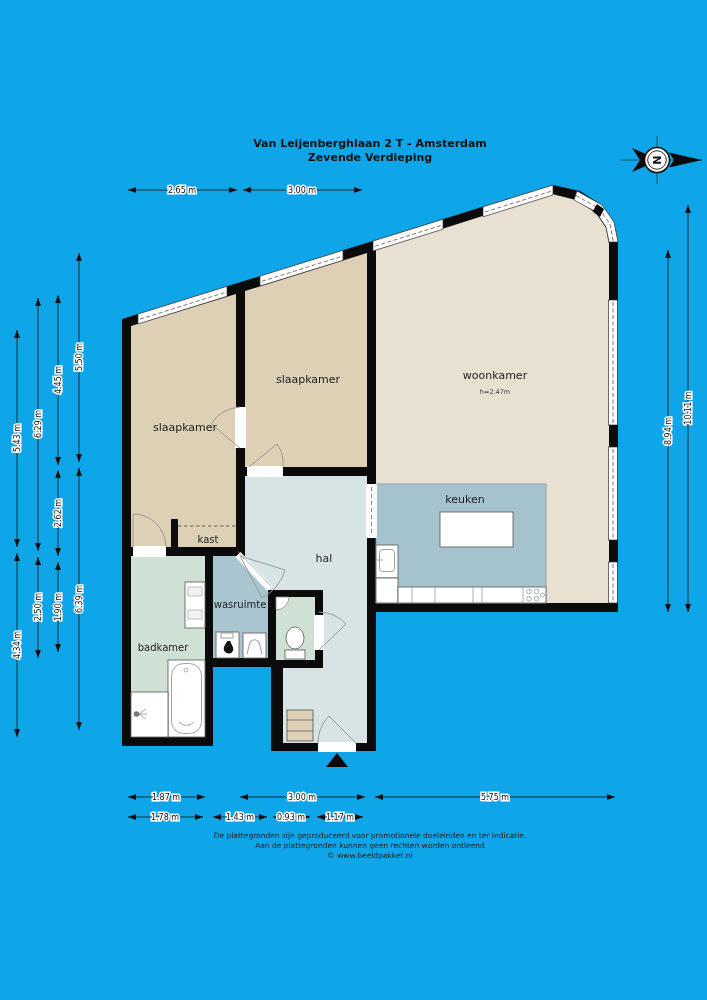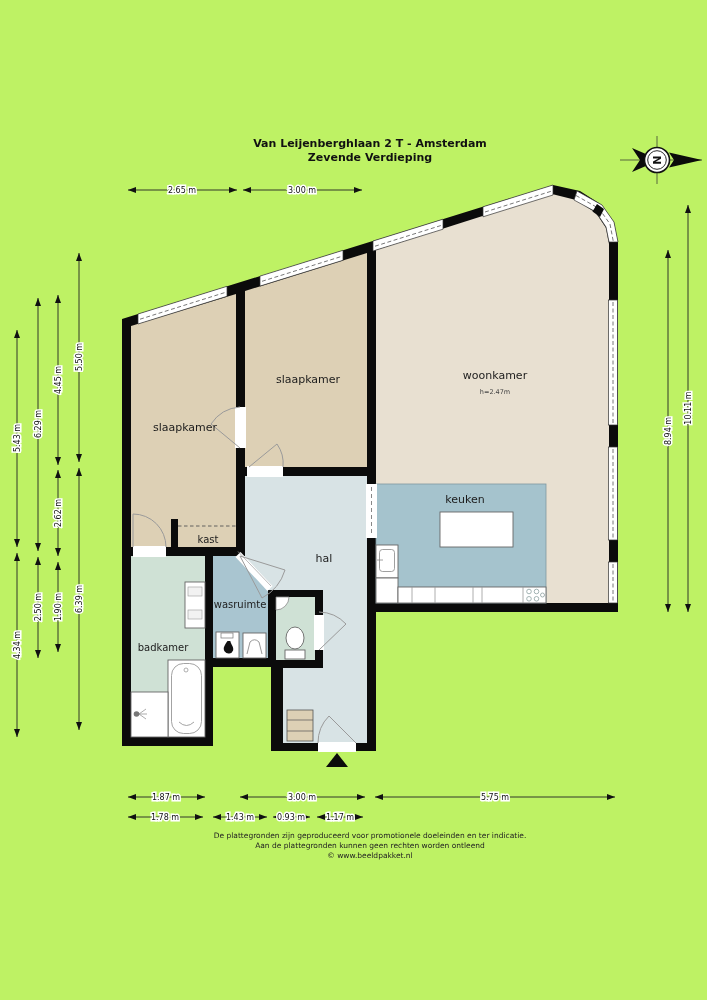--- a/index.html
+++ b/index.html
@@ -1,16 +1,16 @@
 <!DOCTYPE html>
 <html><head>
 <meta charset="utf-8">
 <style>
   html,body{margin:0;padding:0;background:#fff;}
-  #page{position:relative;width:707px;height:1000px;background:#bef264;overflow:hidden;
+  #page{position:relative;width:707px;height:1000px;background:#0ea5e9;overflow:hidden;
         font-family:"DejaVu Sans","Liberation Sans",sans-serif;}
   svg text{font-family:"DejaVu Sans","Liberation Sans",sans-serif;}
   .title-line{font-size:11px;font-weight:bold;fill:#111;}
   .room-label{font-size:11px;fill:#1c1c1c;}
   .room-label-sm{font-size:10px;fill:#1c1c1c;}
   .height-label{font-size:6.5px;fill:#444;}
   .dim-label{font-size:8px;fill:#111;paint-order:stroke;stroke:#ffffff;stroke-width:3px;}
   .footer-line{font-size:7.5px;fill:#222;}
   .wline{stroke:#2c2c2c;stroke-width:0.7;}
   .dimline{stroke:#222;stroke-width:0.9;}

